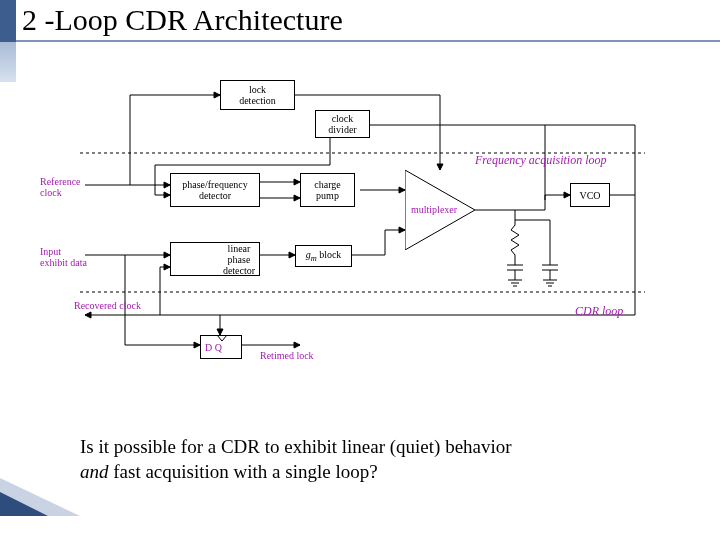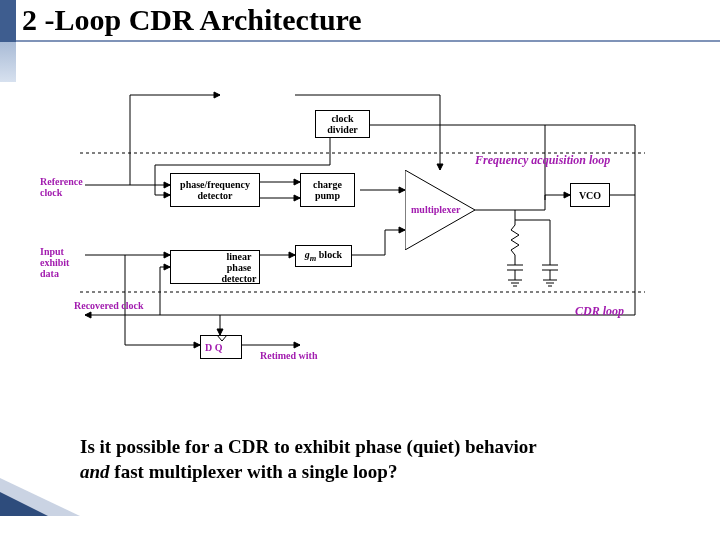--- a/index.html
+++ b/index.html
@@ -1,17 +1,17 @@
 <!DOCTYPE html>
 <html><head>
 <meta charset="utf-8">
 <style>
   * { box-sizing: border-box; margin: 0; padding: 0; }
   html, body { width: 720px; height: 540px; font-family: "Times New Roman", Times, serif; background: #fff; }
-  .slide { position: relative; width: 720px; height: 516px; background: #fff; font-weight: bold; }
+  .slide { position: relative; width: 720px; height: 516px; background: #fff; }
   .accent-top { position: absolute; left: 0; top: 0; width: 16px; height: 42px; background: #3e5d8f; }
   .accent-left { position: absolute; left: 0; top: 42px; width: 16px; height: 40px; background: linear-gradient(#a9bbd6,#d7e1ef); }
   .title-bar { position: absolute; left: 16px; top: 0; width: 704px; height: 42px; border-bottom: 2px solid #7f93b8; display: flex; align-items: center; padding-left: 6px; }
   .title-text { font-size: 30px; color: #000; }
   .diagram { position: absolute; left: 70px; top: 70px; width: 590px; height: 310px; background: #fff; }
   .box { position: absolute; border: 1px solid #000; background: #fff; font-size: 10px; display: flex; align-items: center; justify-content: center; text-align: center; line-height: 1.1; }
   .lbl { position: absolute; font-size: 10px; color: #a21caf; }
   .ital { font-style: italic; font-size: 12px; }
   svg.wires { position: absolute; left: 0; top: 0; width: 590px; height: 310px; }
   svg.wires line, svg.wires polyline, svg.wires path { stroke: #000; stroke-width: 1; fill: none; }
@@ -119,27 +119,29 @@
       <line x1="150" y1="245" x2="150" y2="265"></line>
       <polygon class="arrow" points="150,265 147,259 153,259"></polygon>
 
       <line x1="172" y1="275" x2="230" y2="275"></line>
       <polygon class="arrow" points="230,275 224,272 224,278"></polygon>
 
       <line x1="10" y1="83" x2="575" y2="83" stroke-dasharray="3,3"></line>
       <line x1="10" y1="222" x2="575" y2="222" stroke-dasharray="3,3"></line>
     </svg>
 
+    <div class="box" style="left:150px; top:10px; width:75px; height:30px; white-space:pre-line;">lock
+detection</div>
     <div class="box" style="left:245px; top:40px; width:55px; height:28px; white-space:pre-line;">clock
 divider</div>
     <div class="box" style="left:100px; top:103px; width:90px; height:34px; white-space:pre-line;">phase/frequency
 detector</div>
     <div class="box" style="left:230px; top:103px; width:55px; height:34px; white-space:pre-line;">charge
 pump</div>
-    <div class="box" style="left:100px; top:180px; width:90px; height:34px; white-space:pre-line;padding-left:48px;">linear
+    <div class="box" style="left:100px; top:172px; width:90px; height:34px; white-space:pre-line;padding-left:48px;">linear
 phase detector</div>
     <div class="box" style="left:225px; top:175px; width:57px; height:22px;justify-content:center;">
         <span><i>g<sub>m</sub></i> block</span>
       </div>
 
     <div style="position:absolute; left:335px; top:100px; width:70px; height:80px;padding-left:44px;">
       <svg width="70" height="80" style="position:absolute;left:0;top:0">
           <polygon points="0,0 70,40 0,80" fill="#fff" stroke="#000"></polygon>
         </svg>
       <span class="lbl" style="left:6px; top:34px; font-size:10px;">multiplexer</span>
@@ -152,25 +154,25 @@
       <svg style="position:absolute;left:16px;top:-1px" width="10" height="6">
           <polyline points="0,0 5,6 10,0" fill="none" stroke="#000"></polyline>
         </svg>
     </div>
 
     <span class="lbl" style="left:-30px; top:106px; width:50px; white-space:pre-line;">Reference
 clock</span>
     <span class="lbl" style="left:-30px; top:176px; width:50px; white-space:pre-line;">Input
 exhibit data</span>
     <span class="lbl" style="left:4px; top:230px;">Recovered clock</span>
-    <span class="lbl" style="left:190px; top:280px;">Retimed with</span>
+    <span class="lbl" style="left:190px; top:280px;">Retimed lock</span>
     <span class="lbl ital" style="left:405px; top:83px;">Frequency acquisition loop</span>
     <span class="lbl ital" style="left:505px; top:222px;margin-top:12px;">CDR loop</span>
   </div>
 
   <div class="caption">
-    <span>Is it possible for a CDR to exhibit phase (quiet) behavior</span><br>
-    <em>and</em><span> fast multiplexer with a single loop?</span>
+    <span>Is it possible for a CDR to exhibit linear (quiet) behavior</span><br>
+    <em>and</em><span> fast acquisition with a single loop?</span>
   </div>
 
   <div class="corner2"></div>
   <div class="corner"></div>
 </div>
 
 </body></html>

